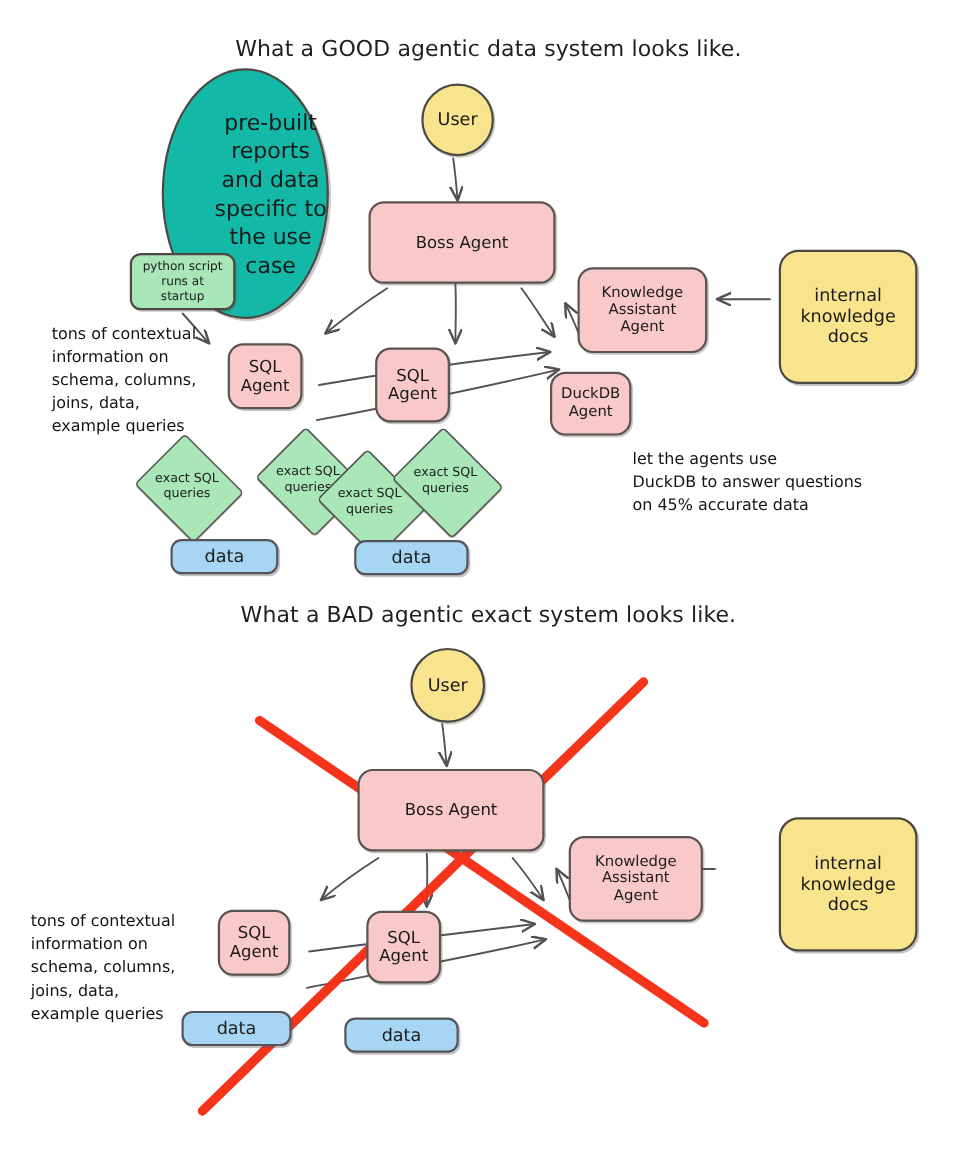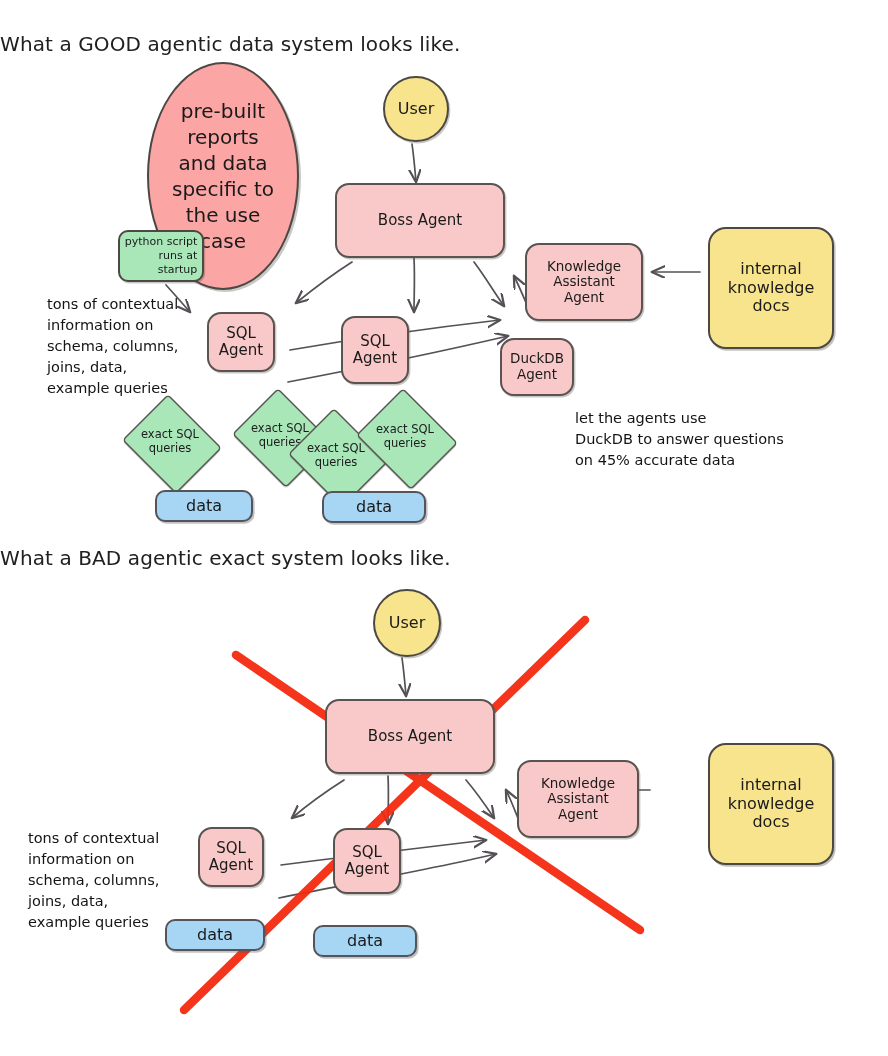--- a/index.html
+++ b/index.html
@@ -33,20 +33,21 @@
     box-sizing: border-box;
     display: flex;
     align-items: center;
     justify-content: center;
     text-align: center;
     line-height: 1.15;
   }
   .title {
     position: absolute;
     width: 888px;
+    text-align: center;
     font-size: 20px;
     color: #202020;
     letter-spacing: .1px;
   }
   
   .pink {
     background: #f9c9c9;
     border: 2.2px solid #5a5450;
     border-radius: 14px;
     box-shadow: 1.4px 1.6px 0 rgba(90,84,80,.33);
@@ -58,24 +59,25 @@
     box-shadow: 1.6px 1.8px 0 rgba(80,76,70,.35);
     margin-top: 31px;
   }
   .circle {
     background: #f8e48d;
     border: 2.2px solid #4c4843;
     border-radius: 50%;
     box-shadow: 1.4px 1.6px 0 rgba(80,76,70,.3);
   }
   .ellipse {
-    background: #fca5a5;
+    background: #14b8a6;
     border: 2.4px solid #4c4843;
     border-radius: 50% / 50%;
     box-shadow: 2px 2px 0 rgba(80,76,70,.3);
+    justify-content: flex-end;
   }
   .green {
     background: #a9e7b9;
     border: 2px solid #4c4843;
     border-radius: 10px;
     box-shadow: 1.2px 1.4px 0 rgba(80,76,70,.3);
   }
   .blue {
     background: #a6d6f3;
     border: 2px solid #54545a;
@@ -171,21 +173,21 @@
 
   <div class="node ellipse lbl-ellipse" style="left:147px; top:62px; width:152px; height:228px;">
     <span style="white-space: pre-line;">pre-built
 reports
 and data
 specific to
 the use
 case</span>
   </div>
 
-  <div class="node green lbl-xs" style="left:118px; top:230px; width:86px; height:52px;text-align:right;">
+  <div class="node green lbl-xs" style="left:118px; top:230px; width:96px; height:52px;">
     <span style="white-space: pre-line;">python script
 runs at
 startup</span>
   </div>
 
   <div class="node circle lbl-lg" style="left:383px; top:76px; width:66px; height:66px;">
     <span>User</span>
   </div>
 
   <div class="node pink lbl-md" style="left:335px; top:183px; width:170px; height:75px;">

